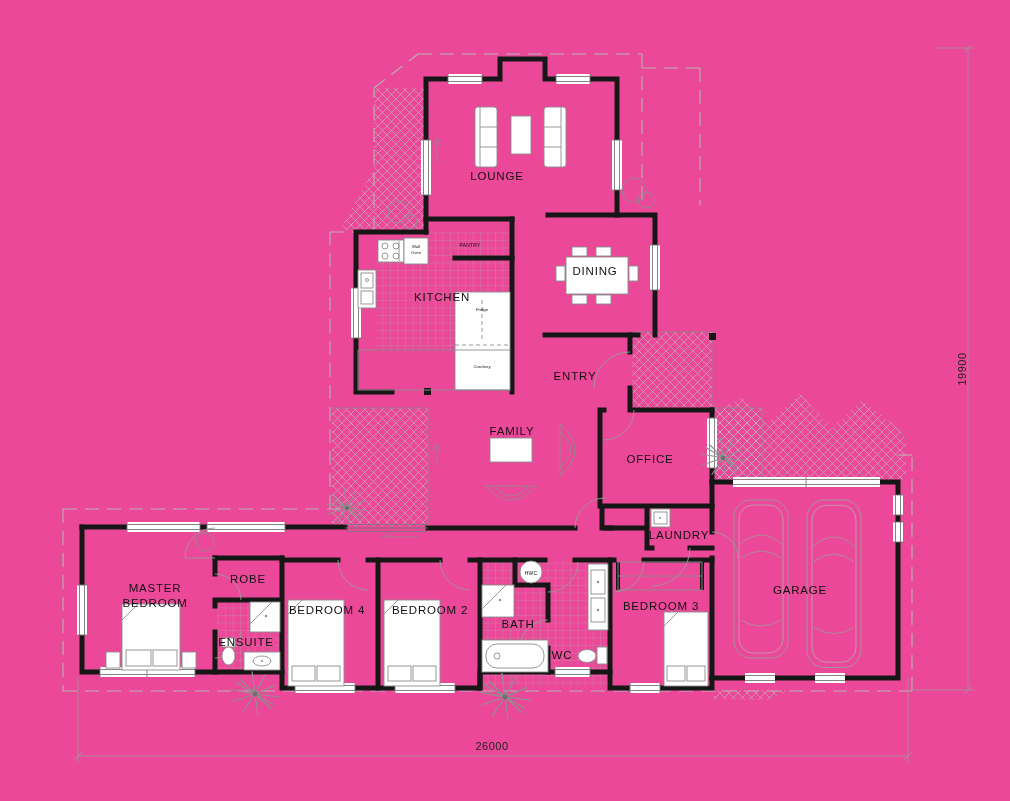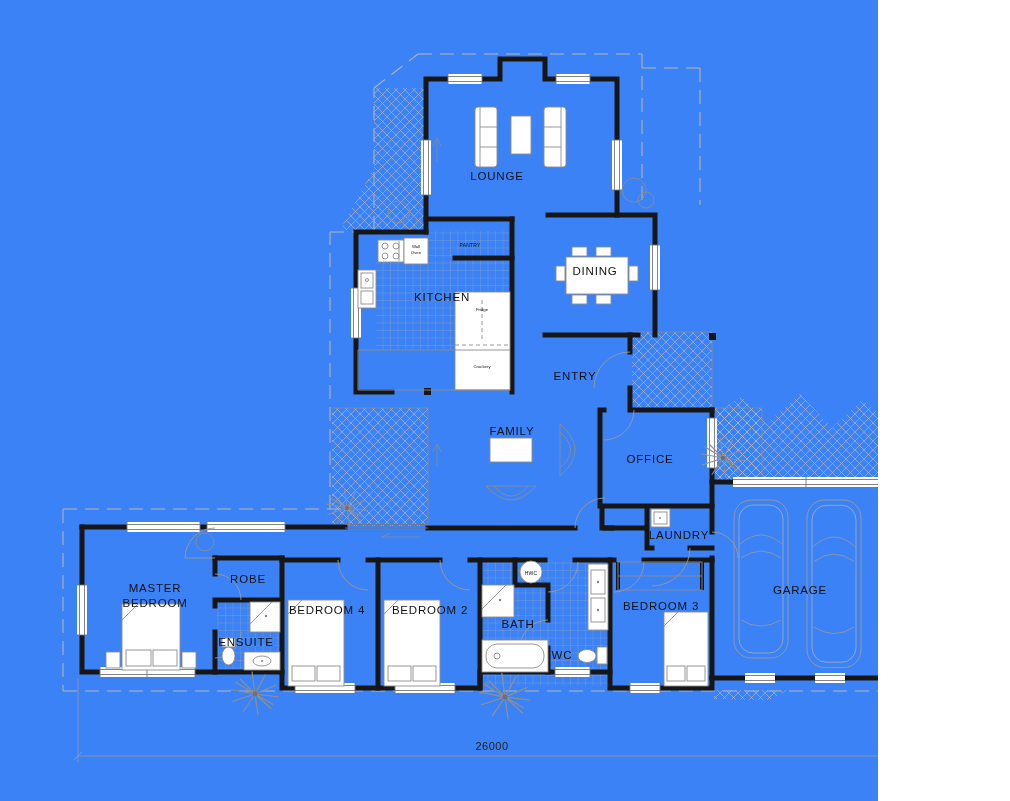--- a/index.html
+++ b/index.html
@@ -1,16 +1,16 @@
 <!DOCTYPE html>
 <html><head>
 <meta charset="utf-8">
 <style>
   html,body{margin:0;padding:0;background:#ffffff;}
-  .plan-wrap{width:878px;height:801px;position:relative;background:#3b82f6;overflow:hidden;}
+  .plan-wrap{width:1010px;height:801px;position:relative;background:#ec4899;overflow:hidden;}
   svg{display:block;}
   text{font-family:"Liberation Sans","DejaVu Sans",sans-serif;fill:#111;}
   .room-label{font-size:11.5px;letter-spacing:.8px;}
   .tiny-label{font-size:5px;letter-spacing:.2px;}
   .micro-label{font-size:4.3px;}
   .dim-label{font-size:11px;fill:#222;letter-spacing:.5px;}
   .wall{stroke:#161616;stroke-width:5;fill:none;stroke-linecap:square;}
   .thinline{stroke:#8c8c8c;stroke-width:.8;fill:none;}
   .furn{stroke:#8c8c8c;stroke-width:.9;fill:#fff;}
   .furn2{stroke:#8c8c8c;stroke-width:.9;fill:none;}

